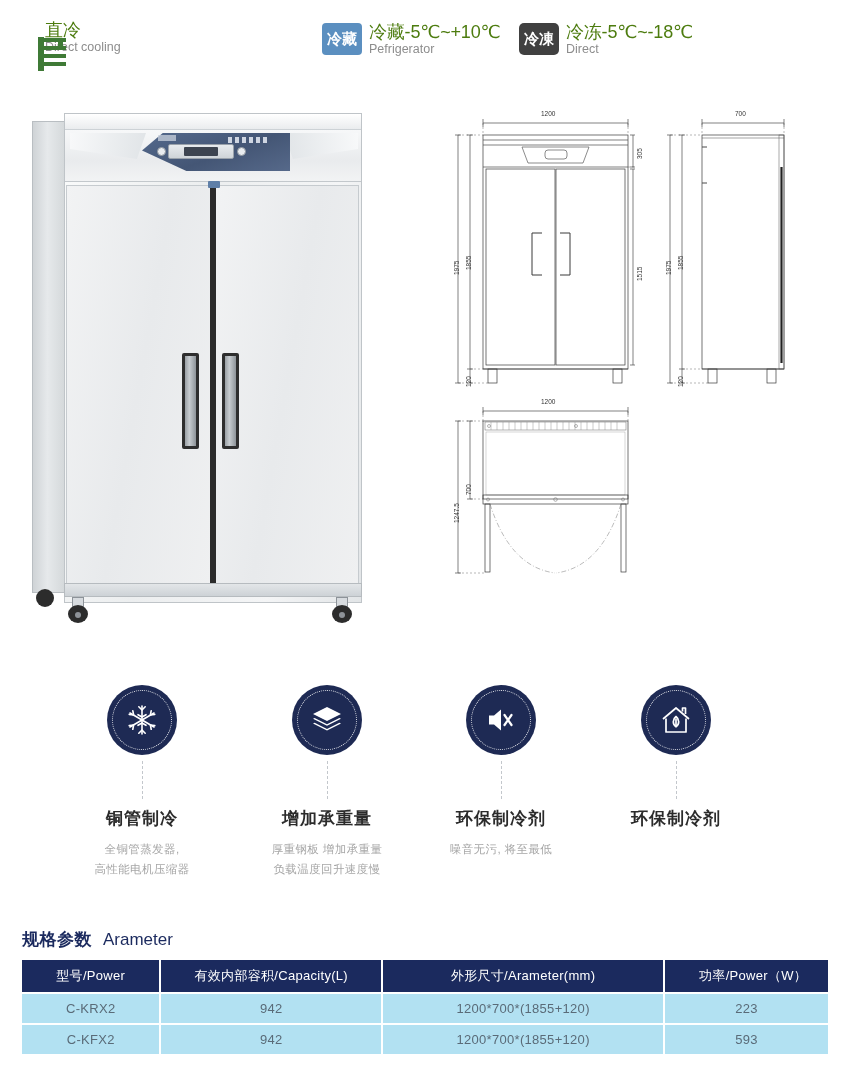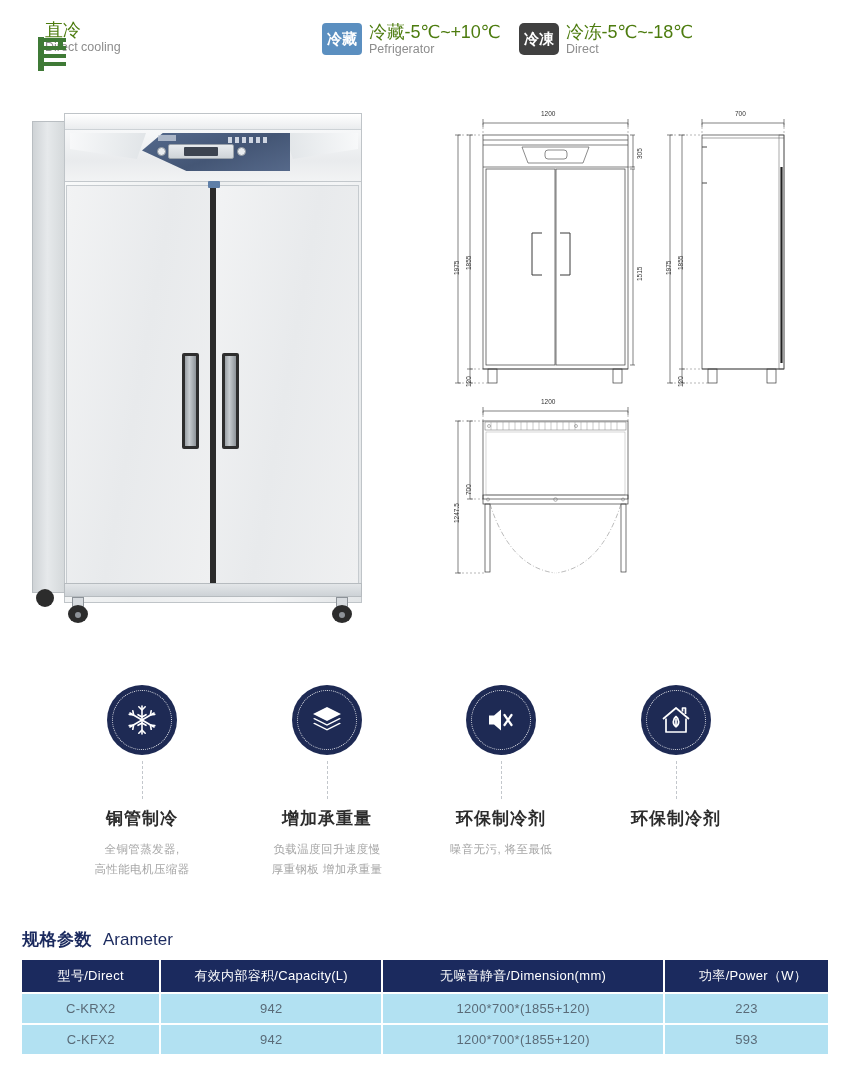--- a/index.html
+++ b/index.html
@@ -458,22 +458,22 @@
     <div class="feat-circle">
       <svg width="34" height="34" viewBox="0 0 34 34" fill="#ffffff">
         <path d="M17 4 L31 11 L17 18 L3 11 Z"></path>
         <path d="M17 21.2 L29.4 15 L31 15.8 L17 22.8 L3 15.8 L4.6 15 Z"></path>
         <path d="M17 26 L29.4 19.8 L31 20.6 L17 27.6 L3 20.6 L4.6 19.8 Z"></path>
       </svg>
     </div>
     <div class="feat-stem"></div>
     <div class="feat-title">增加承重量</div>
     <div class="feat-sub">
+      <div>厚重钢板 增加承重量</div>
       <div>负载温度回升速度慢</div>
-      <div>厚重钢板 增加承重量</div>
     </div>
   </div>
 
   <div class="feat" style="left:406px;">
     <div class="feat-circle">
       <svg width="34" height="34" viewBox="0 0 34 34">
         <path d="M5 12.5 L10 12.5 L17 6.5 L17 27.5 L10 21.5 L5 21.5 Z" fill="#ffffff"></path>
         <path d="M20.5 12 L27.5 22 M27.5 12 L20.5 22" stroke="#ffffff" stroke-width="2.2" stroke-linecap="round" fill="none"></path>
       </svg>
     </div>
@@ -507,23 +507,23 @@
 
   <table class="spec-table">
     <colgroup>
       <col style="width:17.3%">
         <col style="width:27.5%">
         <col style="width:35.0%">
         <col style="width:20.2%">
     </colgroup>
     <thead>
       <tr>
-        <th>型号/Direct</th>
+        <th>型号/Power</th>
         <th>有效内部容积/Capacity(L)</th>
-        <th>无噪音静音/Dimension(mm)</th>
+        <th>外形尺寸/Arameter(mm)</th>
         <th>功率/Power（W）</th>
       </tr>
     </thead>
     <tbody>
       <tr>
         <td>C-KRX2</td>
         <td>942</td>
         <td>1200*700*(1855+120)</td>
         <td>223</td>
       </tr>

